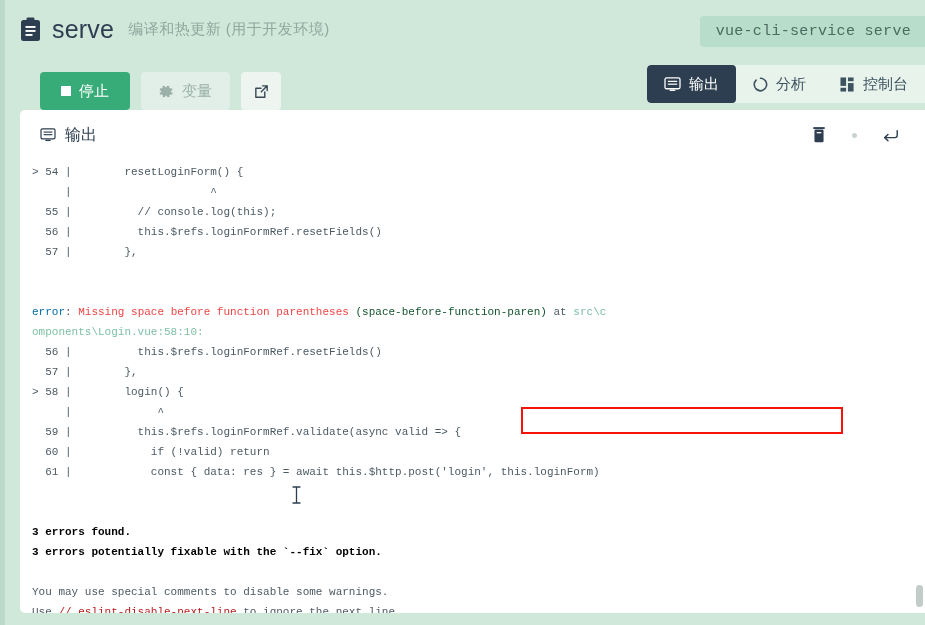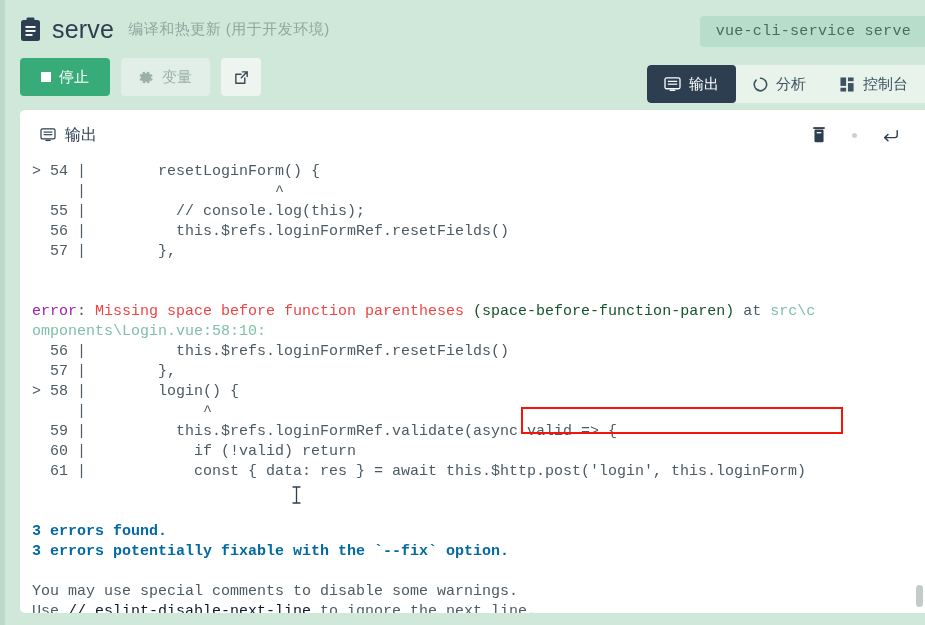--- a/index.html
+++ b/index.html
@@ -73,23 +73,24 @@
     border-radius: 4px 0 0 4px;
     white-space: nowrap;
     margin-top: 16px;
   }
 
   
   .toolbar {
     height: 52px;
     flex: 0 0 52px;
     display: flex;
-    align-items: flex-start;
+    align-items: flex-end;
     padding: 0 0 0 15px;
     position: relative;
+    margin-left: 20px;
   }
   .btn {
     display: inline-flex;
     align-items: center;
     gap: 8px;
     height: 38px;
     padding: 16px 18px;
     border: none;
     border-radius: 4px;
     font-size: 15px;
@@ -191,35 +192,35 @@
     width: 5px; height: 5px;
     border-radius: 50%;
     background: #c9d4d0;
     cursor: pointer;
   }
 
   
   .log {
     flex: 1 1 auto;
     font-family: "Liberation Mono", monospace;
-    font-size: 15px;
+    font-size: 11px;
     line-height: 20px;
     color: #4c5a64;
     padding: 2px 0 0 12px;
     white-space: pre;
     overflow: hidden;
     position: relative;
   }
   .log-line { height: 20px; }
-  .c-red    { color: #a21caf; text-align: right; }
-  .c-red-b  { color: #0369a1; font-weight: bold; margin-top: 39px; }
+  .c-red    { color: #0369a1; text-align: right; }
+  .c-red-b  { color: #000000; font-weight: bold; margin-top: 39px; }
   .c-dark-b { color: #ef4444; font-weight: normal; }
   .c-teal   { color: #7fc0a6; }
   .c-gray   { color: #14532d; }
-  .c-orange { color: #0f172a; margin-top: 20px; }
+  .c-orange { color: #b91c1c; margin-top: 20px; }
   .c-plain  { color: #4c5a64; }
 
   
   .annot-box {
     position: absolute;
     left: 501px;
     top: 297px;
     width: 322px;
     height: 27px;
     border: 2.5px solid #f5130a;

